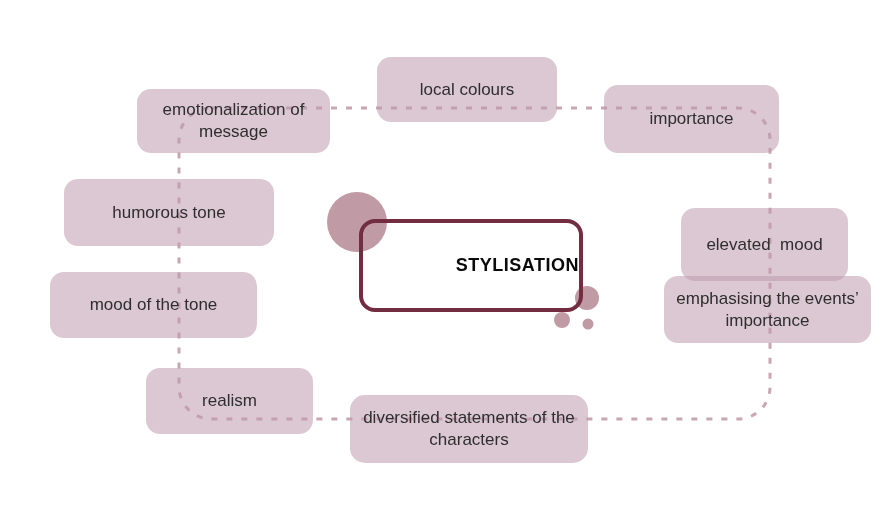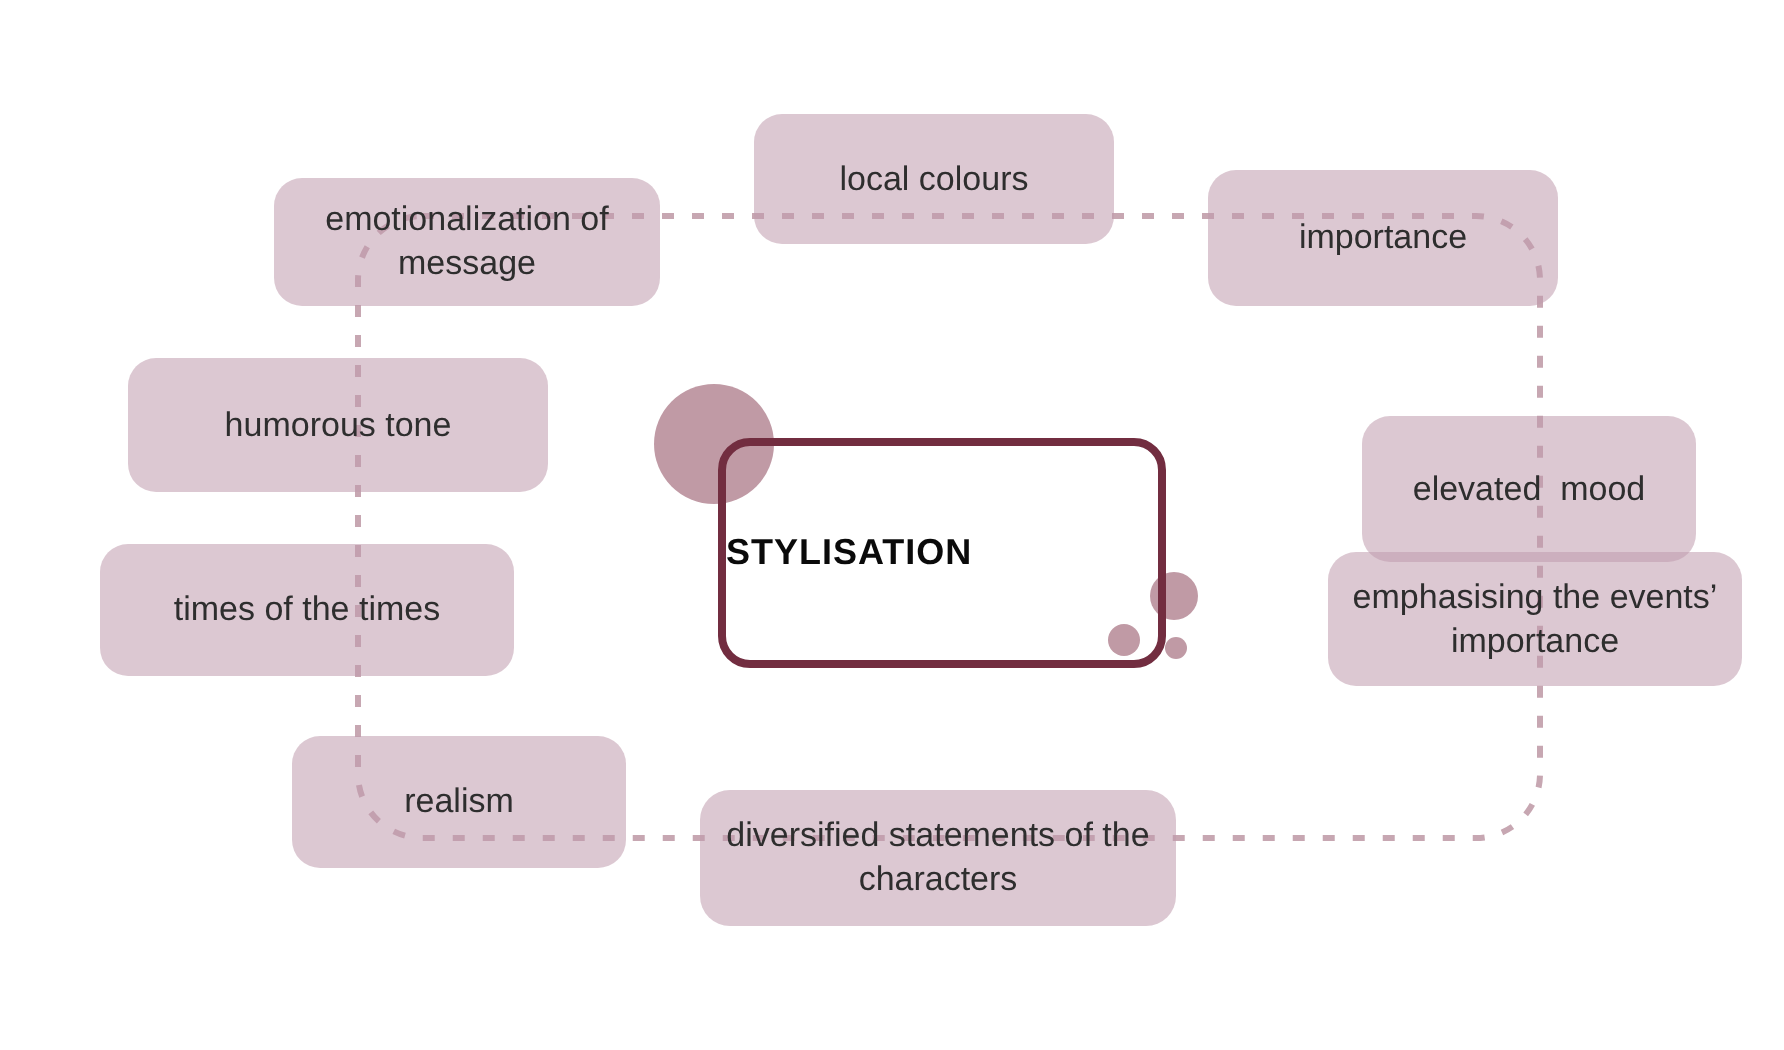--- a/index.html
+++ b/index.html
@@ -62,28 +62,29 @@
     position: absolute;
     left: 0;
     top: 0;
     z-index: 2;
   }
   .center-border {
     position: absolute;
     left: 359px;
     top: 219px;
     width: 224px;
-    height: 115px;
+    height: 93px;
     border: 4px solid #722d40;
     border-radius: 16px;
     box-sizing: border-box;
     z-index: 3;
     display: flex;
     align-items: center;
-    justify-content: flex-start;
+    justify-content: flex-end;
+    padding-left: 12px;
   }
   .center-title {
     font-weight: bold;
     font-size: 18px;
     letter-spacing: 0.5px;
     color: #0a0a0a;
   }
 </style>
 </head>
 <body>
@@ -107,16 +108,16 @@
     <span class="center-title">STYLISATION</span>
   </div>
 
   <div class="node" id="n-emotionalization">emotionalization of message</div>
   <div class="node" id="n-local">local colours</div>
   <div class="node" id="n-grotesque">importance</div>
   <div class="node" id="n-elevated">elevated  mood</div>
   <div class="node" id="n-emphasising">emphasising the events’ importance</div>
   <div class="node" id="n-diversified">diversified statements of the characters</div>
   <div class="node" id="n-realism">realism</div>
-  <div class="node" id="n-mood">times of the times</div>
+  <div class="node" id="n-mood">mood of the tone</div>
   <div class="node" id="n-humorous">humorous tone</div>
 
 </div>
 
 </body></html>

